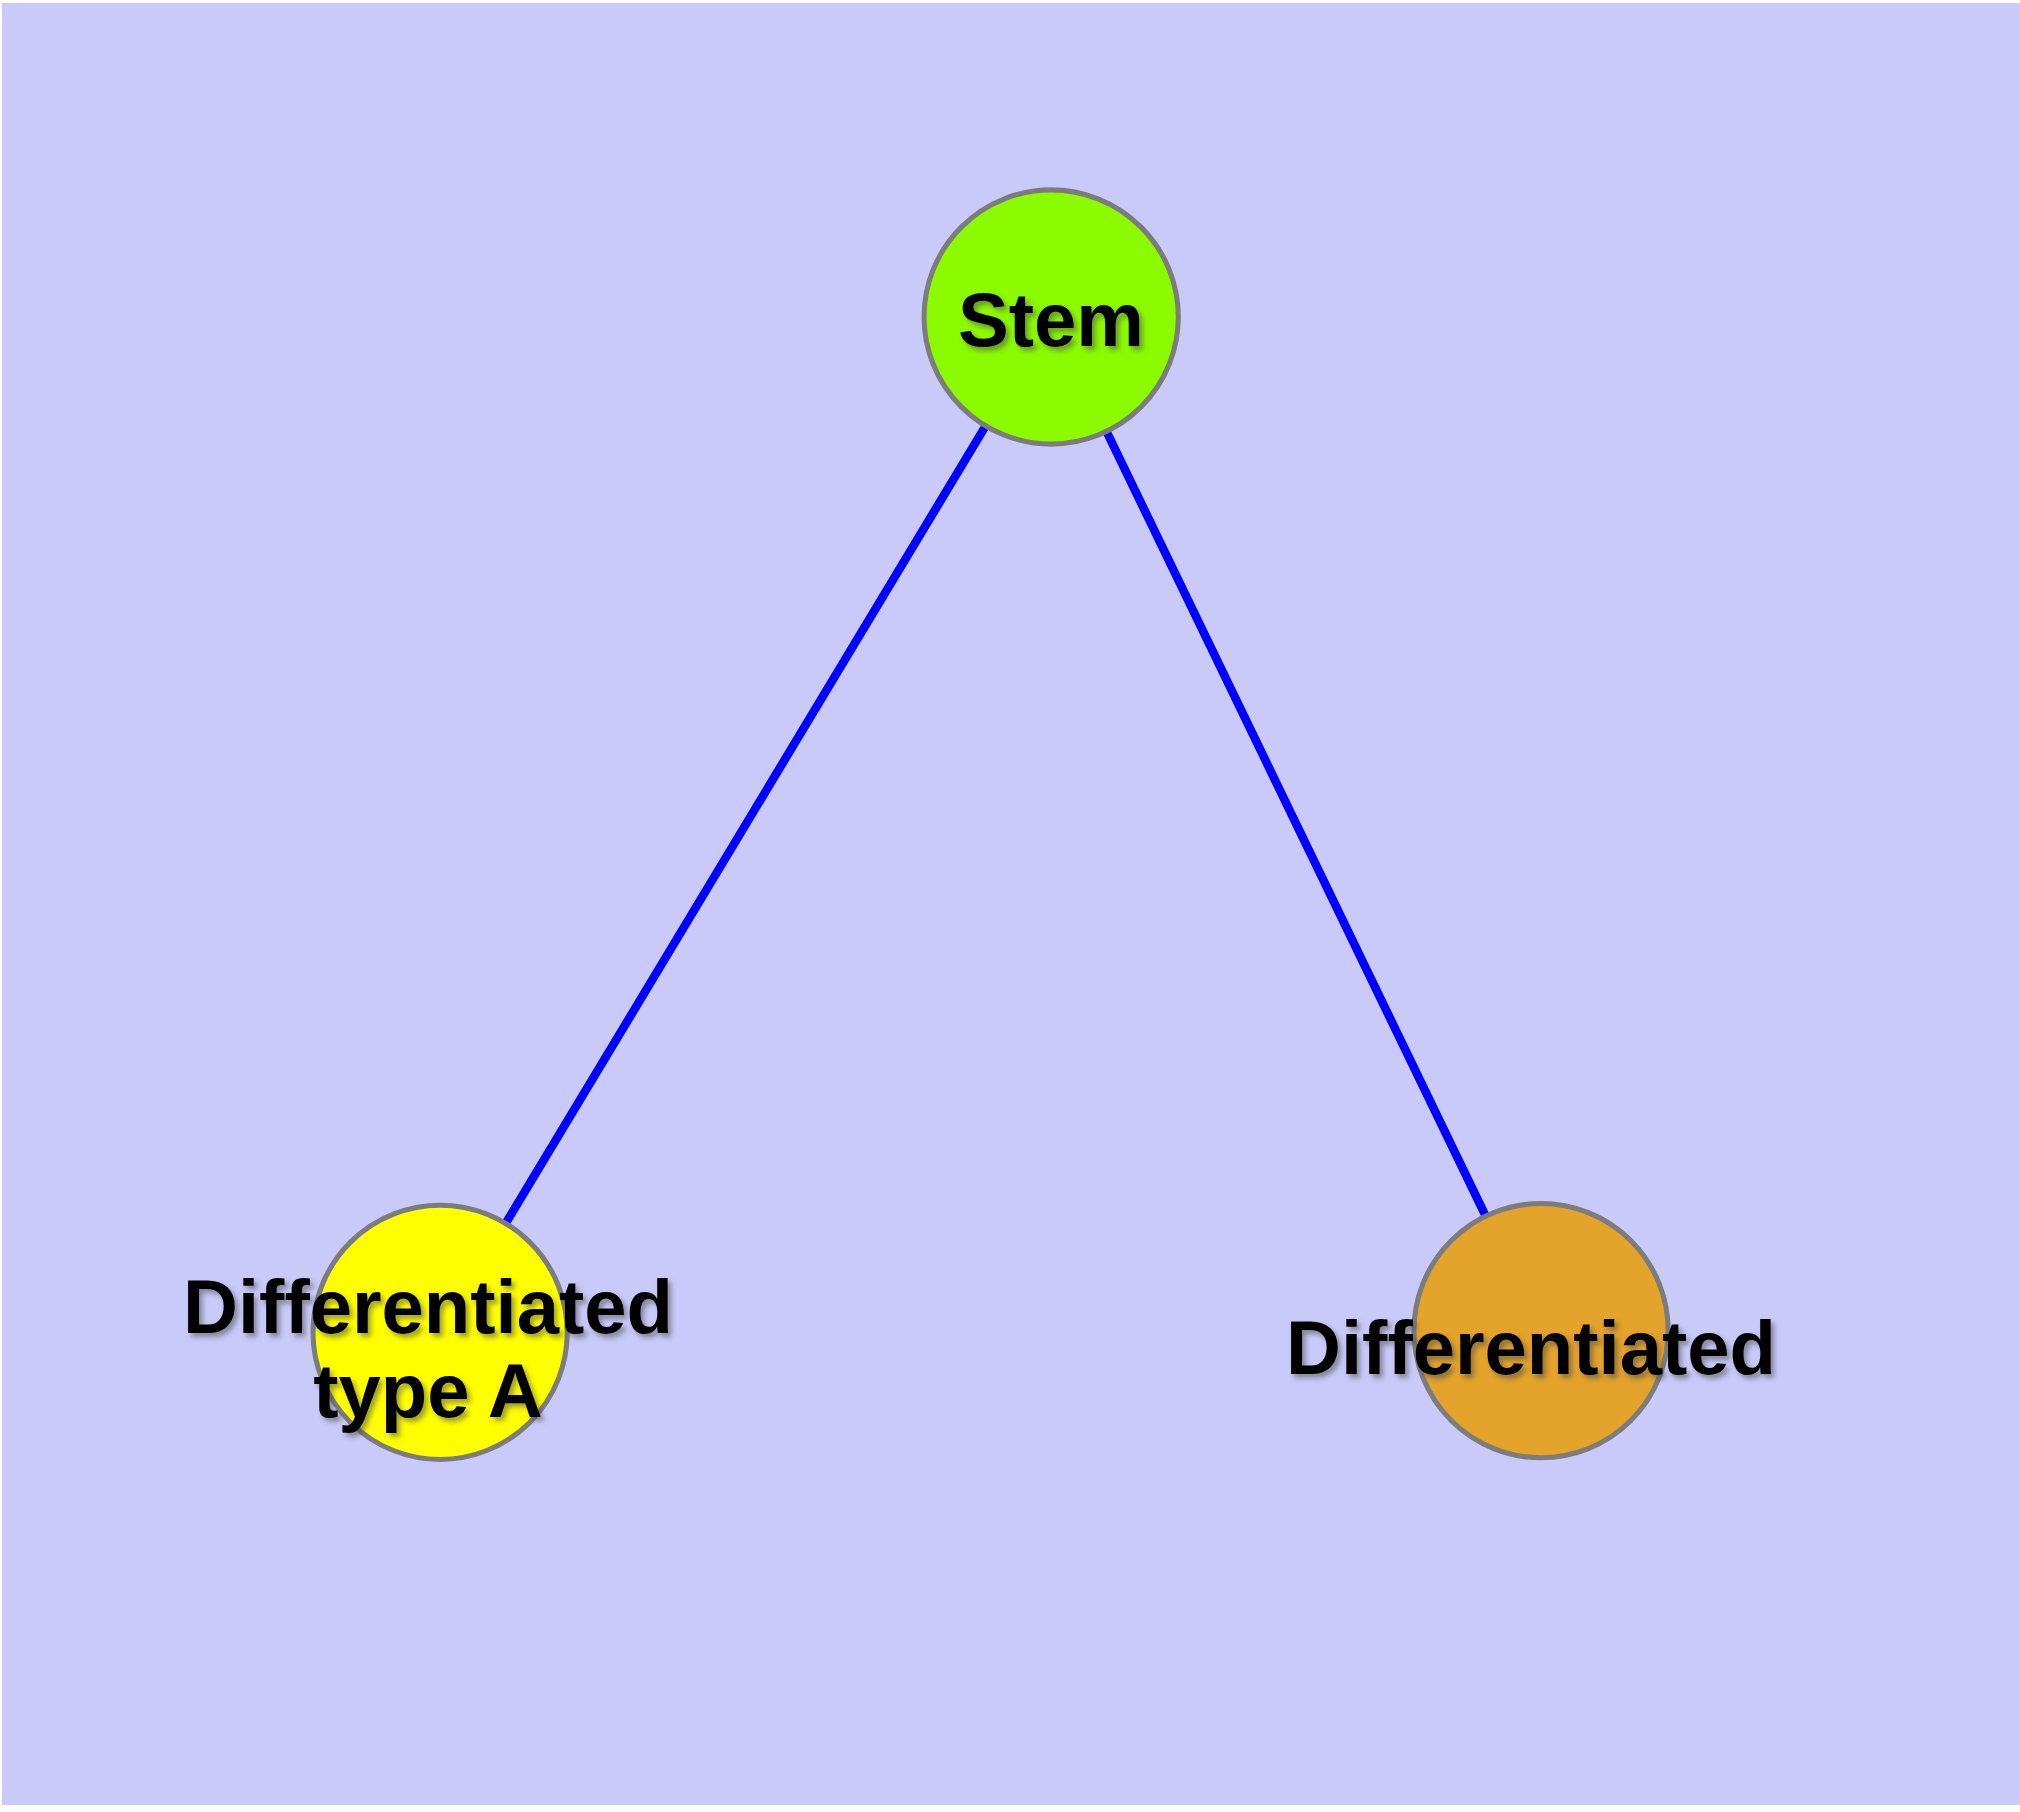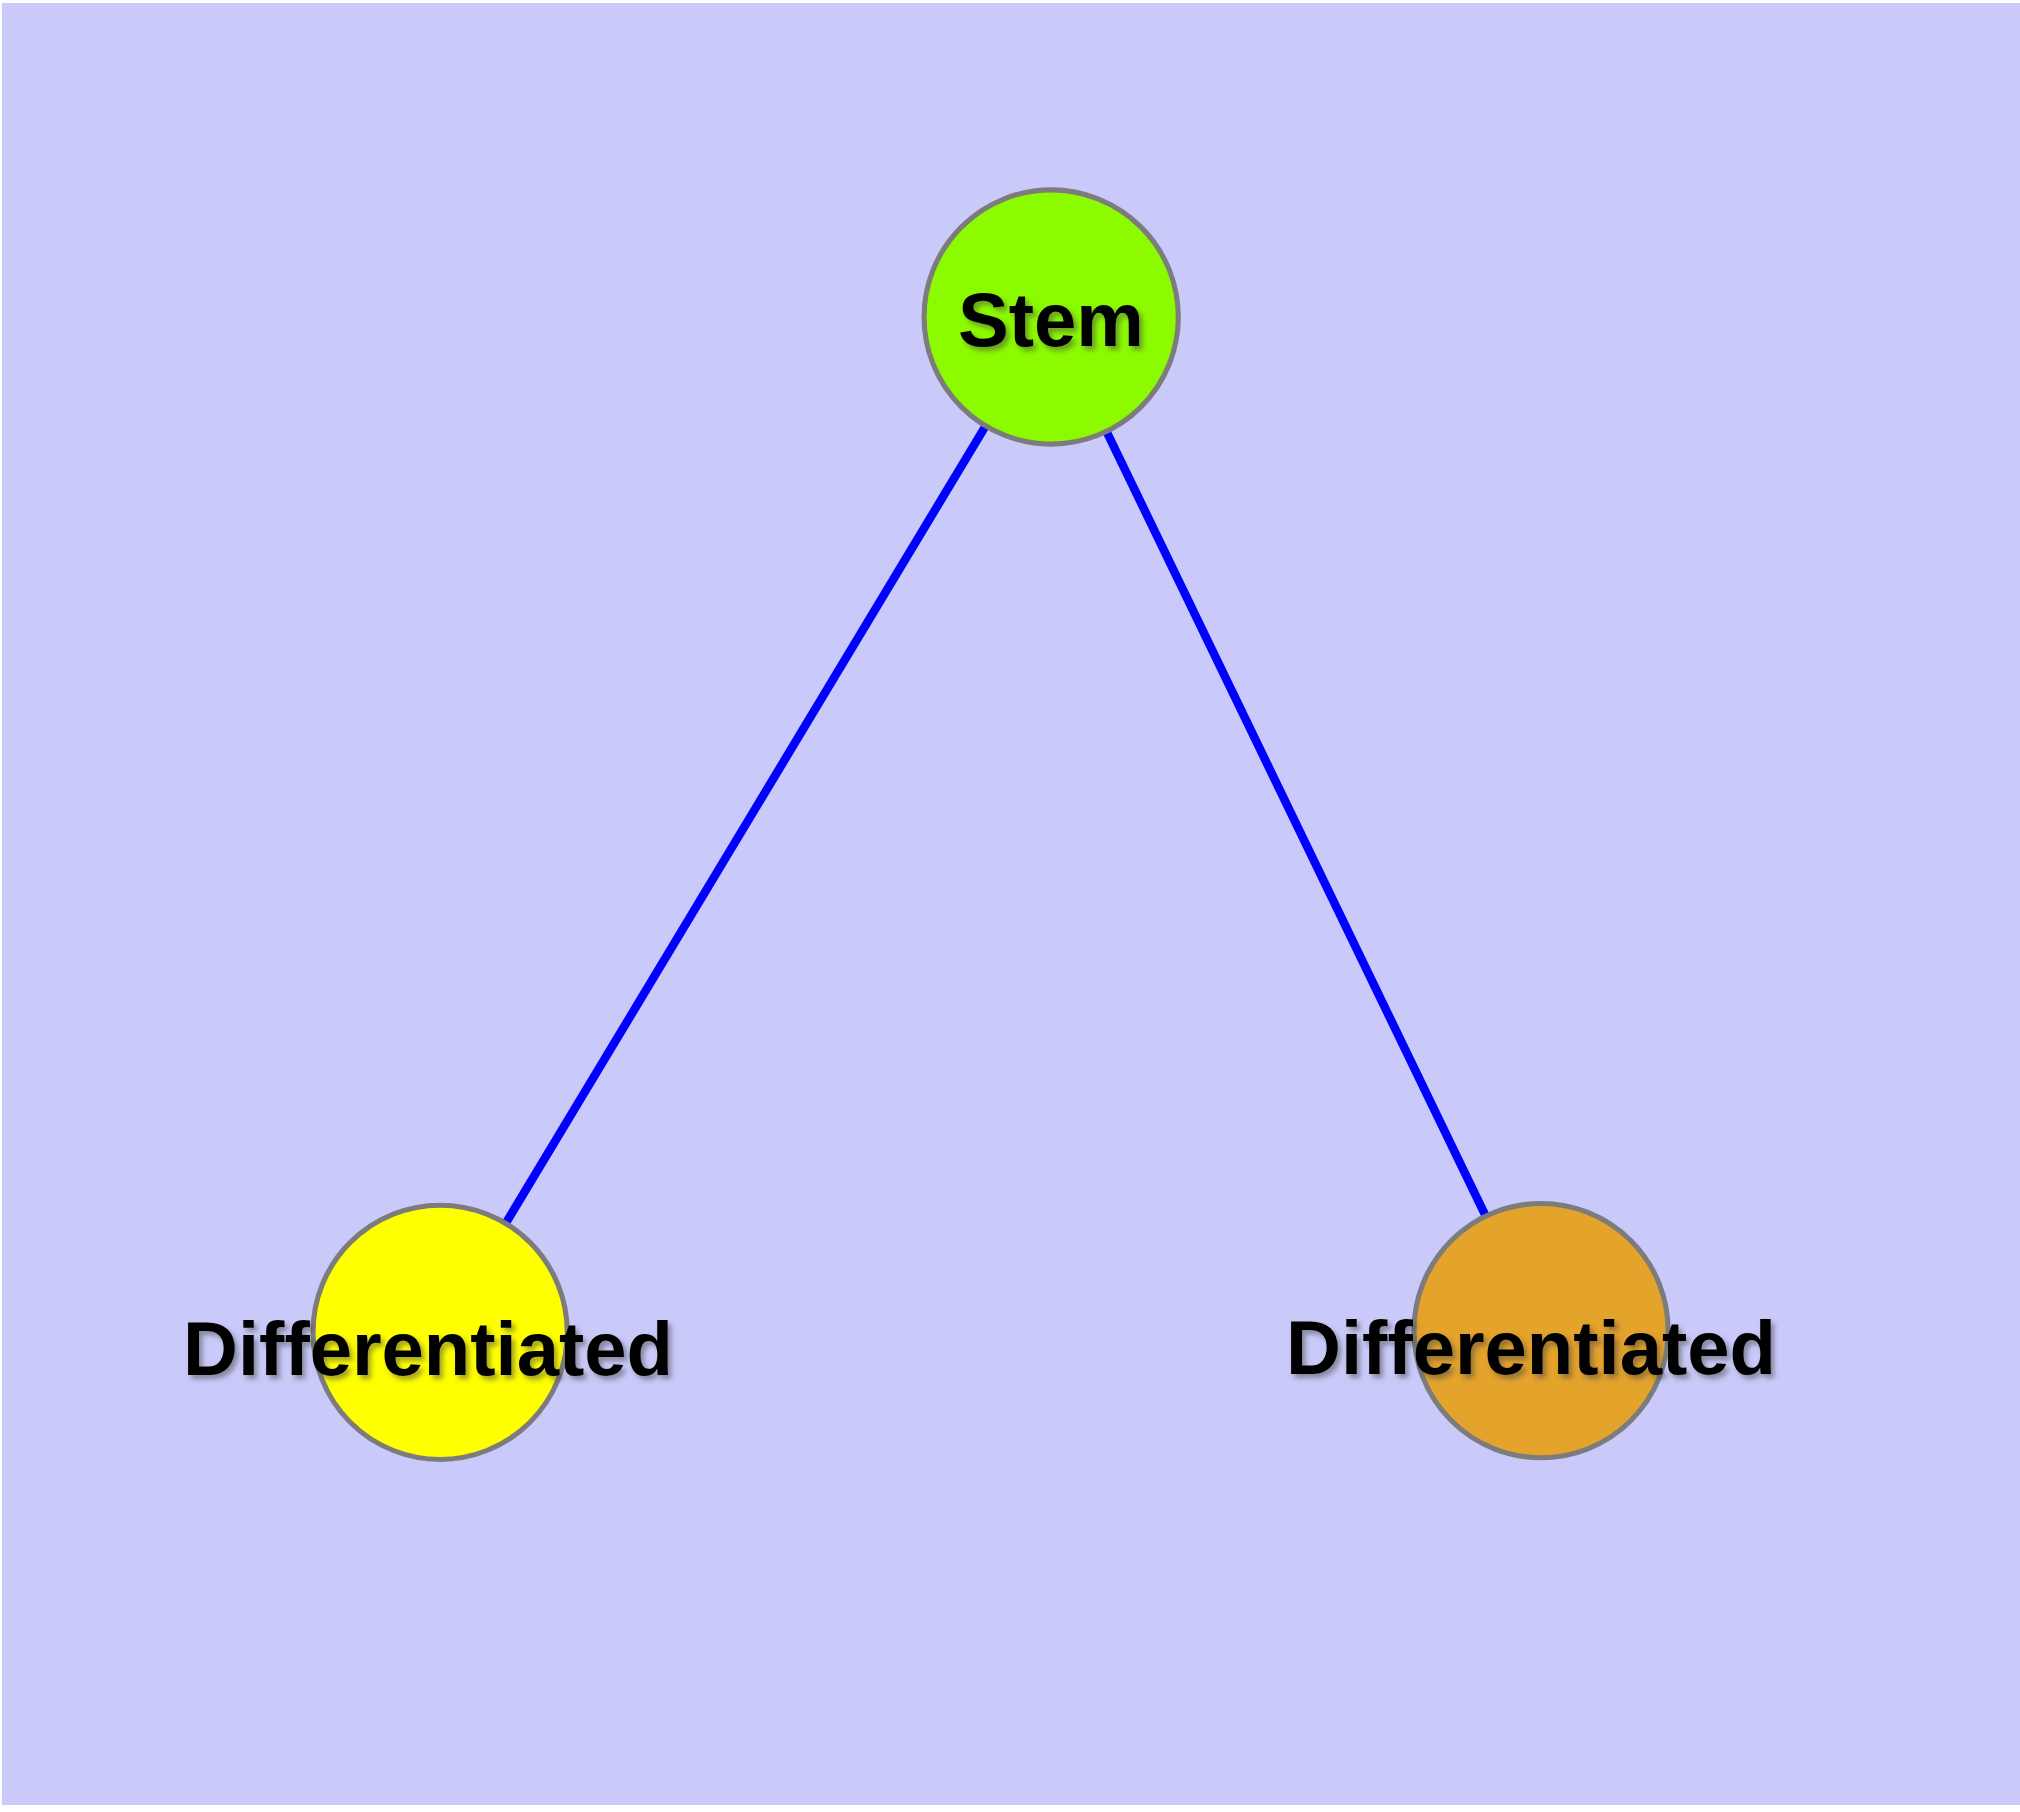--- a/index.html
+++ b/index.html
@@ -71,19 +71,20 @@
 
     <circle class="node-circle" cx="1240" cy="374" r="150" fill="#8cfb00"></circle>
     <circle class="node-circle" cx="519" cy="1572" r="150" fill="#ffff00"></circle>
     <circle class="node-circle" cx="1818" cy="1570" r="150" fill="#e4a32b"></circle>
   </svg>
 
   <div class="node-label" style="left:1051px; top:320px;">Stem</div>
 
   <div class="node-label" style="left:428px; top:1349px;">
     <span class="line">Differentiated</span>
+    <span class="line">type A</span>
   </div>
 
   <div class="node-label" style="left:1531px; top:1348px;">
     <span class="line">Differentiated</span>
   </div>
 </div>
 
 
 </body></html>

